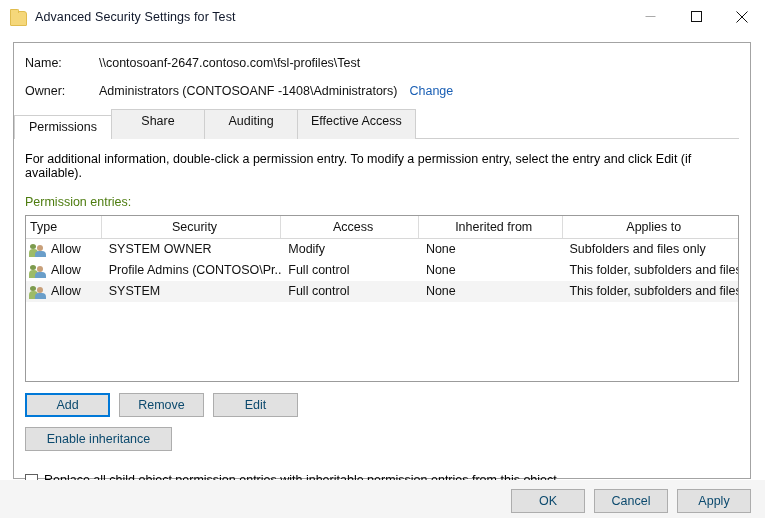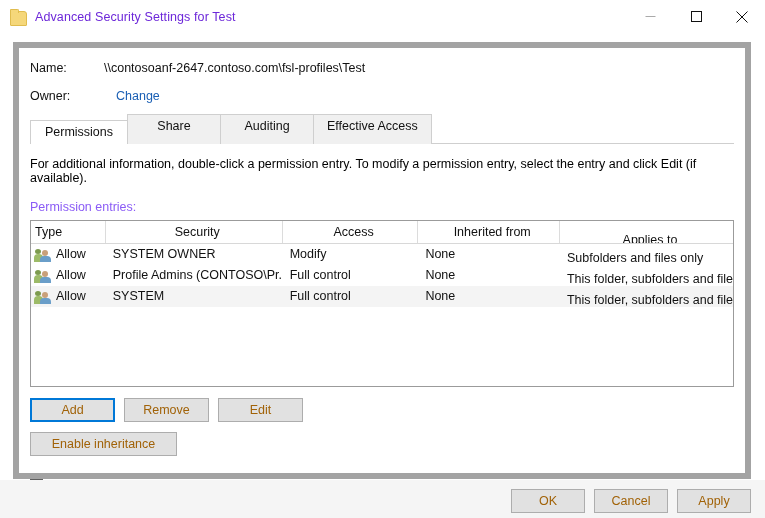--- a/index.html
+++ b/index.html
@@ -50,21 +50,21 @@
     left: -1px;
     width: 7px;
     height: 3px;
     background: #f5d77a;
     border: 1px solid #e0bc4e;
     border-bottom: none;
     border-radius: 1px 2px 0 0;
   }
   .title-text {
     font-size: 12.5px;
-    color: #6d28d9;
+    color: #0f172a;
     letter-spacing: 0.1px;
   }
   .winbtns {
     position: absolute;
     right: 0;
     top: 0;
     height: 33px;
     display: flex;
   }
   .winbtn {
@@ -77,21 +77,21 @@
   }
   .winbtn svg { display: block; }
 
   
   .panel {
     position: absolute;
     left: 13px;
     top: 42px;
     width: 738px;
     height: 437px;
-    border: 6px solid #a3a3a3;
+    border: 1px solid #a3a3a3;
     background: #ffffff;
     box-sizing: border-box;
   }
 
   .field-row {
     display: flex;
     align-items: baseline;
     font-size: 12.5px;
   }
   .field-label {
@@ -106,21 +106,20 @@
   .link {
     color: #1a5fb4;
     margin-left: 12px;
     cursor: pointer;
   }
 
   
   .tabstrip {
     position: relative;
     height: 24px;
-    margin-left: 11px;
     margin-right: 11px;
     display: flex;
     align-items: flex-end;
   }
   .tabstrip:after {
     content: "";
     position: absolute;
     left: 0;
     right: 0;
     bottom: 0;
@@ -154,21 +153,21 @@
   .tab.w4 { min-width: 110px; }
 
   .info-text {
     margin: 13px 11px 0 11px;
     font-size: 12.5px;
     color: #000000;
   }
   .entries-label {
     margin: 15px 11px 0 11px;
     font-size: 12.5px;
-    color: #8b5cf6;
+    color: #4d7c0f;
   }
 
   
   .listview {
     margin: 6px 11px 0 11px;
     border: 1px solid #9b9b9b;
     height: 167px;
     box-sizing: border-box;
     background: #ffffff;
     overflow: hidden;
@@ -205,21 +204,21 @@
     padding-left: 7px;
     overflow: hidden;
     white-space: nowrap;
     text-overflow: clip;
     color: #111;
   }
   .c-type    { width: 76px; display: flex; align-items: center; padding-left: 4px !important; }
   .c-princ   { width: 180px; }
   .c-access  { width: 138px; }
   .c-inherit { width: 144px; }
-  .c-applies { width: 176px; margin-top: 8px; }
+  .c-applies { width: 176px; }
 
   .usericon {
     width: 16px;
     height: 14px;
     position: relative;
     margin-right: 5px;
     flex: none;
   }
   .usericon .p-back-head {
     position: absolute; left: 0; top: 1px;
@@ -249,21 +248,21 @@
     gap: 9px;
   }
   .btn {
     height: 24px;
     min-width: 85px;
     padding: 0 10px;
     font-size: 12.5px;
     font-family: "Liberation Sans", sans-serif;
     background: #e1e1e1;
     border: 1px solid #adadad;
-    color: #a16207;
+    color: #0c4a6e;
     box-sizing: border-box;
     line-height: 22px;
     text-align: center;
     cursor: default;
   }
   .btn.focused {
     border: 1px solid #0078d7;
     outline: 1px solid #0078d7;
     outline-offset: -2px;
   }
@@ -347,20 +346,21 @@
 
   <div class="field-row">
     <div class="field-label">Name:</div>
     <div class="field-value">\\contosoanf-2647.contoso.com\fsl-profiles\Test</div>
   </div>
 
   <div style="height:14px"></div>
 
   <div class="field-row">
     <div class="field-label">Owner:</div>
+    <div class="field-value">Administrators (CONTOSOANF -1408\Administrators)</div>
     <div class="link">Change</div>
   </div>
 
   <div style="height:17px"></div>
 
   <div class="tabstrip">
     <div class="tab w1 active">Permissions</div>
     <div class="tab w2">Share</div>
     <div class="tab w3">Auditing</div>
     <div class="tab w4">Effective Access</div>

